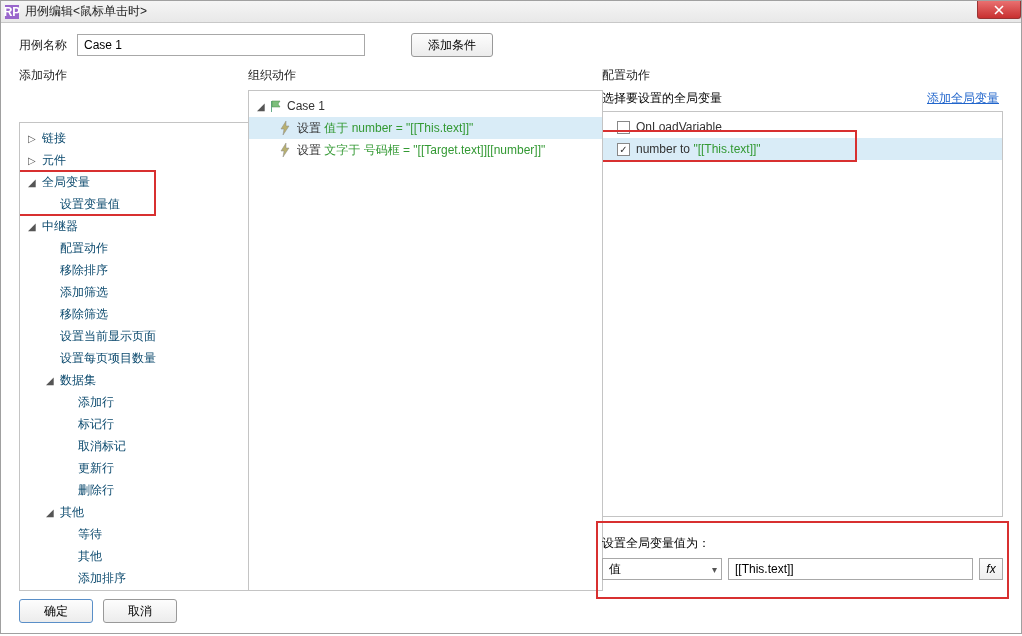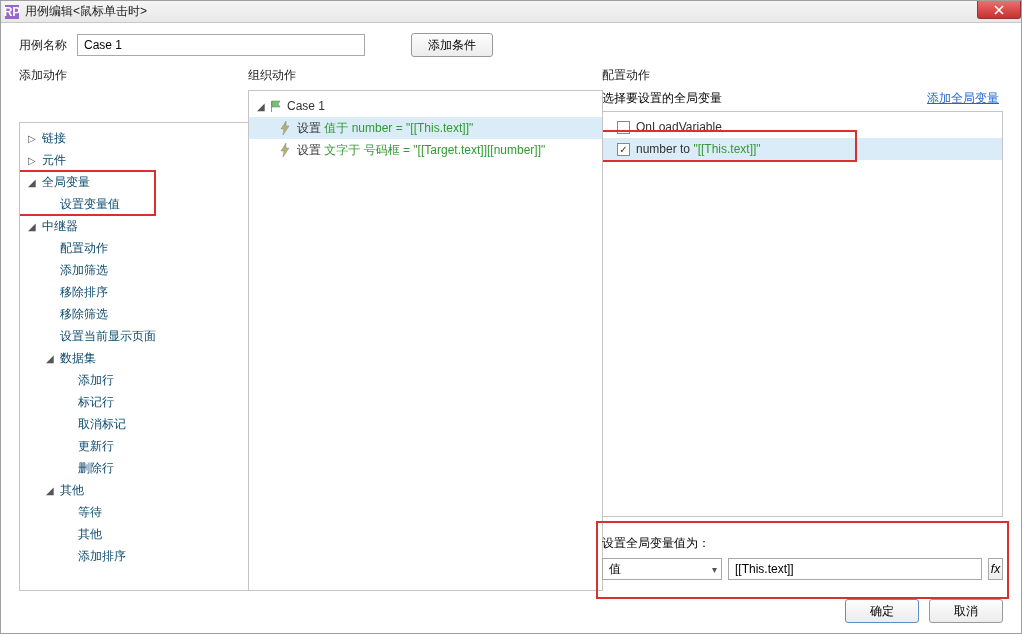--- a/index.html
+++ b/index.html
@@ -158,27 +158,27 @@
 }
 .dropdown {
   border:1px solid #a8a8a8; height:22px; background:#fff;
   display:flex; align-items:center; justify-content:space-between;
   padding:0 4px 0 6px; width:120px;
 }
 .dropdown .dd-arrow { font-size:10px; color:#555; }
 .value-input { flex:1; }
 .fx-btn {
   border:1px solid #a8a8a8; background:linear-gradient(#fdfdfd,#eee);
-  height:22px; width:15px;
+  height:22px; width:24px;
   display:flex; align-items:center; justify-content:center;
   font-style:italic; font-size:12px;
 }
 
 .footer {
-  display:flex; justify-content:flex-end; align-items:center;
+  display:flex; align-items:center;
   padding: 8px 18px 10px;
   gap:10px;
   border-top: none;
 }
 .footer .btn { width: 74px; }
 
 
 .mark {
   position:absolute;
   border:2px solid #d83030;
@@ -228,30 +228,33 @@
               <span class="tree-label">设置变量值</span>
             </div>
           <div class="tree-row">
               <span class="arrow">◢</span>
               <span class="tree-label">中继器</span>
             </div>
           <div class="tree-row child">
               <span class="tree-label">配置动作</span>
             </div>
           <div class="tree-row child">
+              <span class="tree-label">移除排序</span>
+            </div>
+          <div class="tree-row child">
               <span class="tree-label">添加筛选</span>
             </div>
           <div class="tree-row child">
-              <span class="tree-label">移除排序</span>
-            </div>
-          <div class="tree-row child">
               <span class="tree-label">移除筛选</span>
             </div>
           <div class="tree-row child">
               <span class="tree-label">设置当前显示页面</span>
+            </div>
+          <div class="tree-row child">
+              <span class="tree-label">设置每页项目数量</span>
             </div>
           <div class="tree-row" style="padding-left:26px">
               <span class="arrow">◢</span>
               <span class="tree-label">数据集</span>
             </div>
           <div class="tree-row child2">
               <span class="tree-label">添加行</span>
             </div>
           <div class="tree-row child2">
               <span class="tree-label">标记行</span>

